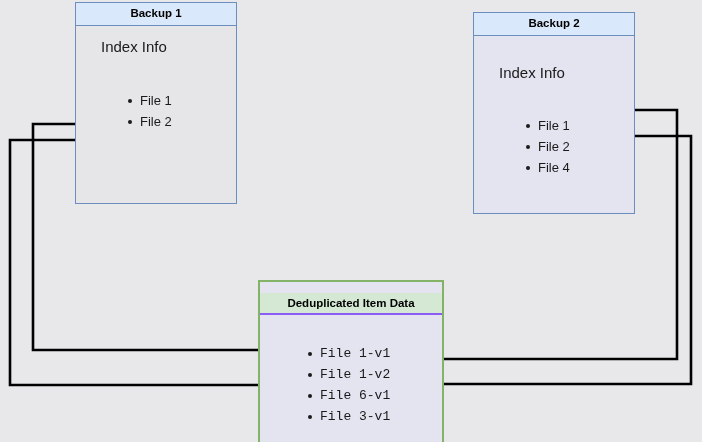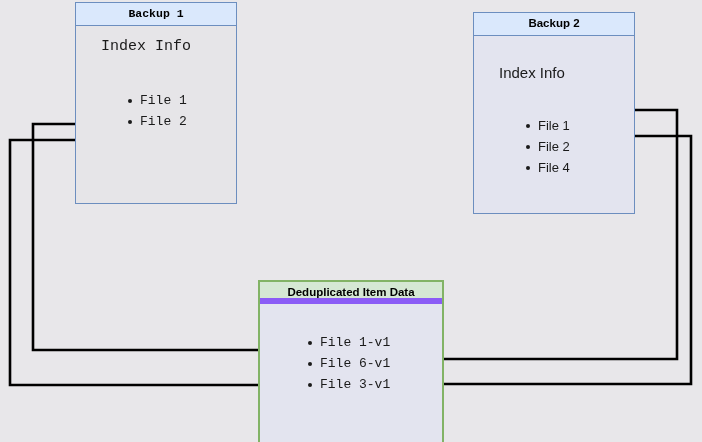--- a/index.html
+++ b/index.html
@@ -43,39 +43,40 @@
     font-weight: bold;
     color: #000000;
     background: #dae8fc;
     border-bottom: 1px solid #6c8ebf;
   }
   .box .box-body {
     position: relative;
     height: calc(100% - 23px);
   }
   
-  #backup1 { background: #e6e5e8; font-family: Liberation Mono, monospace; }
+  #backup1 { background: #e6e5e8; }
   #backup2 { background: #e3e4ef; }
 
   .dedup-box {
     position: absolute;
     box-sizing: border-box;
     border: 2px solid #82b366;
     background: #e3e4ef;
   }
   .dedup-box .box-header {
     box-sizing: border-box;
     height: 22px;
     line-height: 20px;
     text-align: center;
     font-size: 11.5px;
     font-weight: bold;
     color: #000000;
     background: #d5e8d4;
-    border-bottom: 6px solid #8b5cf6;
+    border-bottom: 2px solid #8b5cf6;
+    margin-top: 11px;
   }
   .dedup-box .box-body {
     position: relative;
     height: calc(100% - 22px);
     background: #e3e4ef;
   }
 
   .index-label {
     position: absolute;
     font-size: 15px;
@@ -154,19 +155,20 @@
         <li>File 4</li>
       </ul>
     </div>
   </div>
 
   <div class="dedup-box" id="dedup" style="left:258px; top:280px; width:186px; height:165px;">
     <div class="box-header">Deduplicated Item Data</div>
     <div class="box-body">
       <ul class="file-list" style="left:47px; top:28px;font-family:Liberation Mono, monospace;">
         <li>File 1-v1</li>
+        <li>File 1-v2</li>
         <li>File 6-v1</li>
         <li>File 3-v1</li>
       </ul>
     </div>
   </div>
 
 </div>
 
 </body></html>

